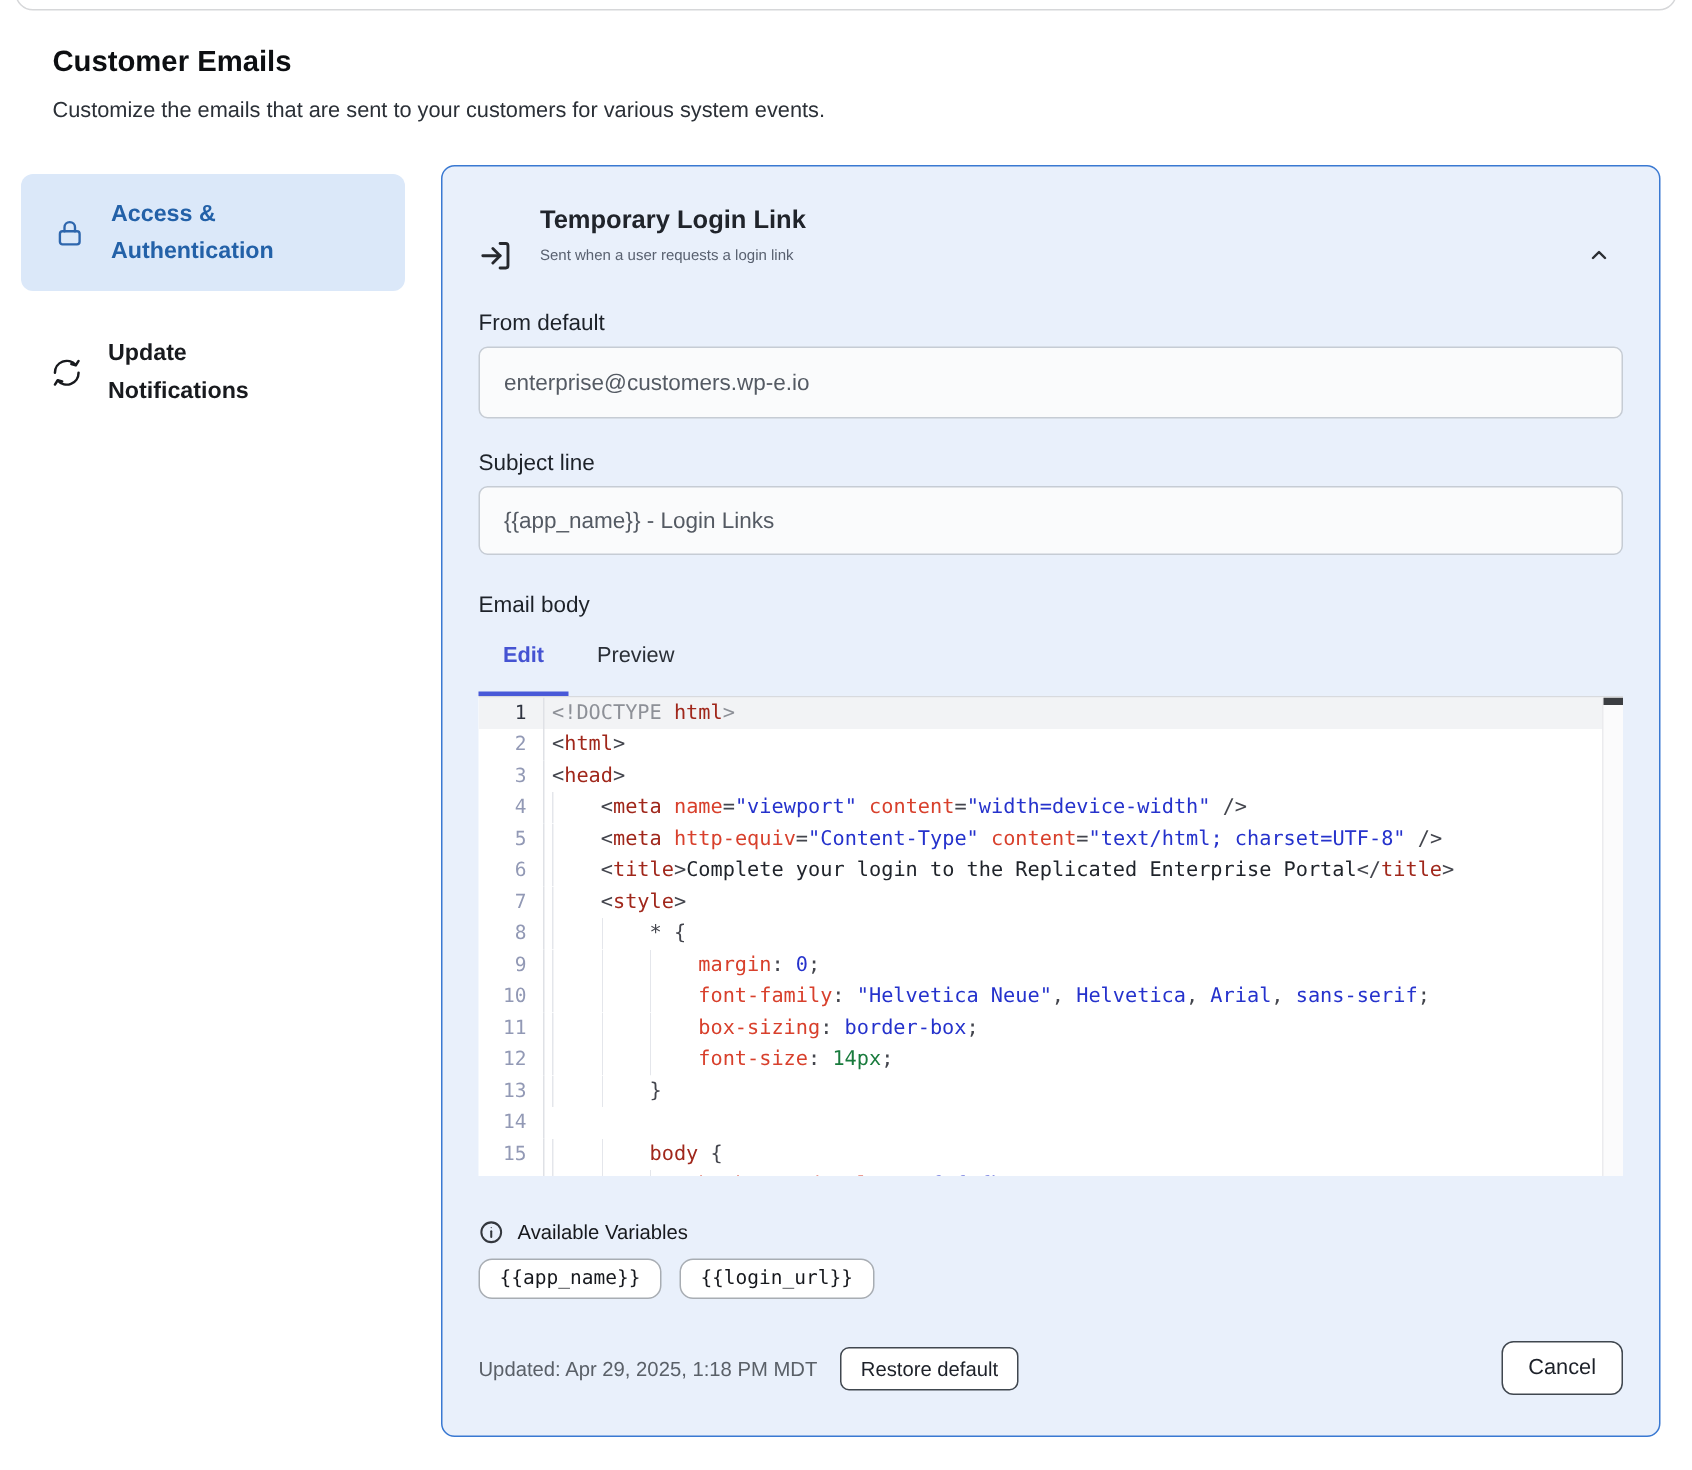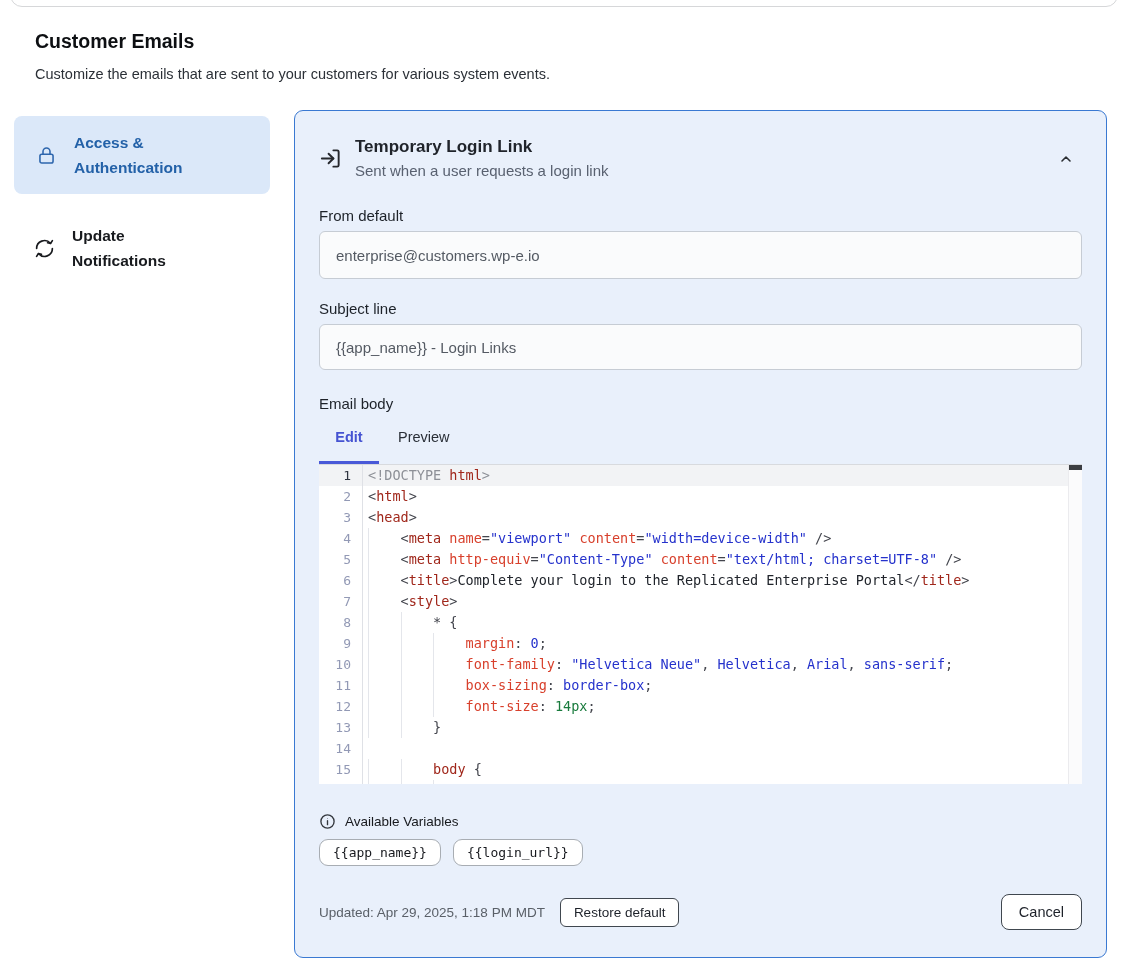--- a/index.html
+++ b/index.html
@@ -26,24 +26,24 @@
   }
   .side-item.active{background:#dbe8f9;color:#2361a8}
   .side-item.plain{margin-top:17px;padding:12px 14px 12px 20px;color:#181a1e}
   .side-label{font-size:15.5px;font-weight:600;line-height:25px;max-width:140px}
   .icon-box{flex:none;display:flex;align-items:center;justify-content:center}
   
   .card{
     position:absolute;left:294px;top:110px;width:813px;height:848px;box-sizing:border-box;
     background:#e9f0fb;border:1px solid #3a79d2;border-radius:9px;padding:24px 24px 0;
   }
-  .chead{display:flex;align-items:center;gap:13px}
+  .chead{display:flex;align-items:flex-end;gap:18px}
   .chead-text{display:flex;flex-direction:column}
   .card-title{font-size:17px;font-weight:700;color:#20242b;line-height:23px}
-  .card-subtitle{font-size:15px;color:#596170;line-height:22px;margin-top:2px}
+  .card-subtitle{font-size:10px;color:#596170;line-height:22px;margin-top:2px}
   .chevron-btn{margin-left:auto;margin-right:4px;background:none;border:none;padding:4px;cursor:pointer;display:flex}
   .field-label{font-size:15px;color:#1d2229;margin-top:25px}
   .field-label.tight{margin-top:21px}
   .text-input{
     display:block;width:100%;box-sizing:border-box;margin-top:7px;height:48px;
     background:#fafbfc;border:1px solid #c6ccd4;border-radius:6px;
     padding:0 16px;font-family:"Liberation Sans",sans-serif;font-size:15px;color:#545a63;outline:none;
   }
   .text-input.subject{height:46px}
   

